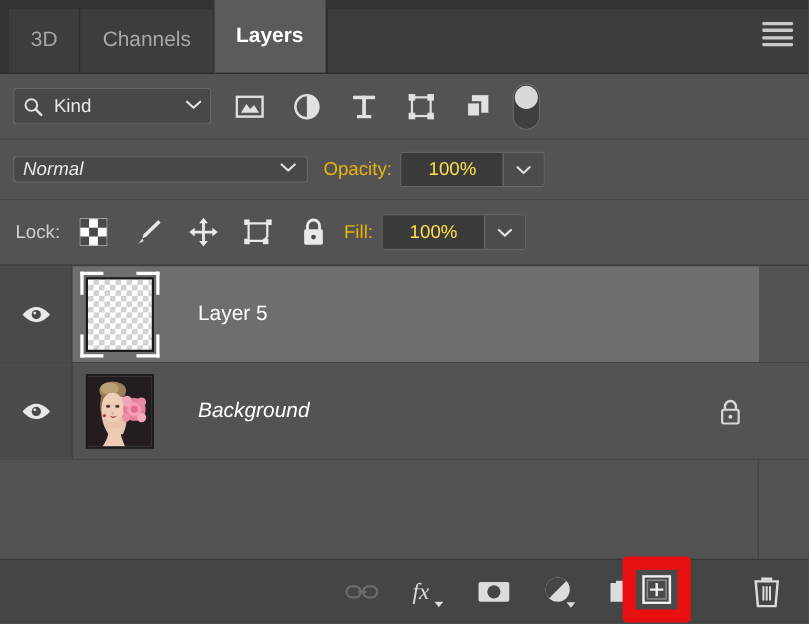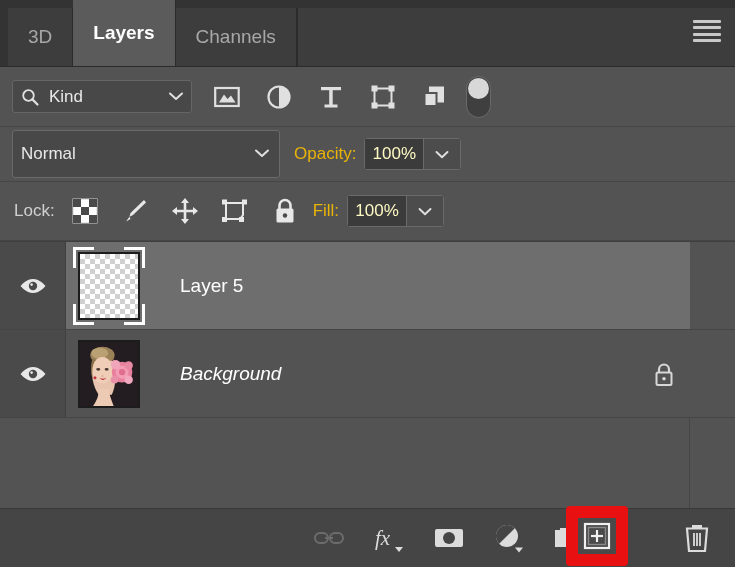--- a/index.html
+++ b/index.html
@@ -139,28 +139,29 @@
   .blend-row {
     height: 54px;
     display: flex;
     align-items: center;
     padding: 0 12px;
     border-bottom: 1px solid #454545;
     flex: 0 0 auto;
   }
   .blend-select {
     width: 268px;
-    height: 48px;
+    height: 24px;
     background: #484848;
     border: 1px solid #6a6a6a;
     border-radius: 3px;
     display: flex;
     align-items: center;
     padding: 0 8px;
     box-sizing: border-box;
+    font-style: italic;
   }
   .blend-name {
     flex: 1 1 auto;
     font-size: 17px;
     color: #e8e8e8;
   }
   .field-label {
     font-size: 17px;
     color: #eab308;
     margin: 0 8px 0 14px;
@@ -168,26 +169,26 @@
   .num-field {
     height: 32px;
     display: flex;
     align-items: stretch;
     border: 1px solid #6a6a6a;
     border-radius: 3px;
     background: #3b3b3b;
     box-sizing: border-box;
   }
   .num-value {
-    width: 58px;
+    width: 92px;
     display: flex;
     align-items: center;
     justify-content: center;
     font-size: 17px;
-    color: #fef9c3;
+    color: #fde047;
     background: #3b3b3b;
   }
   .num-arrow {
     width: 36px;
     display: flex;
     align-items: center;
     justify-content: center;
     border-left: 1px solid #6a6a6a;
     background: #4c4c4c;
   }
@@ -364,25 +365,25 @@
 </style>
 </head>
 <body>
 
 <div class="panel">
 
   <div class="tabstrip">
     <div class="tab first">
       <span>3D</span>
     </div>
+    <div class="tab">
+      <span>Channels</span>
+    </div>
     <div class="tab active">
       <span>Layers</span>
-    </div>
-    <div class="tab">
-      <span>Channels</span>
     </div>
     <div class="tab-filler"></div>
     <div class="panel-menu">
       <i></i>
       <i></i>
       <i></i>
       <i></i>
     </div>
   </div>
 

